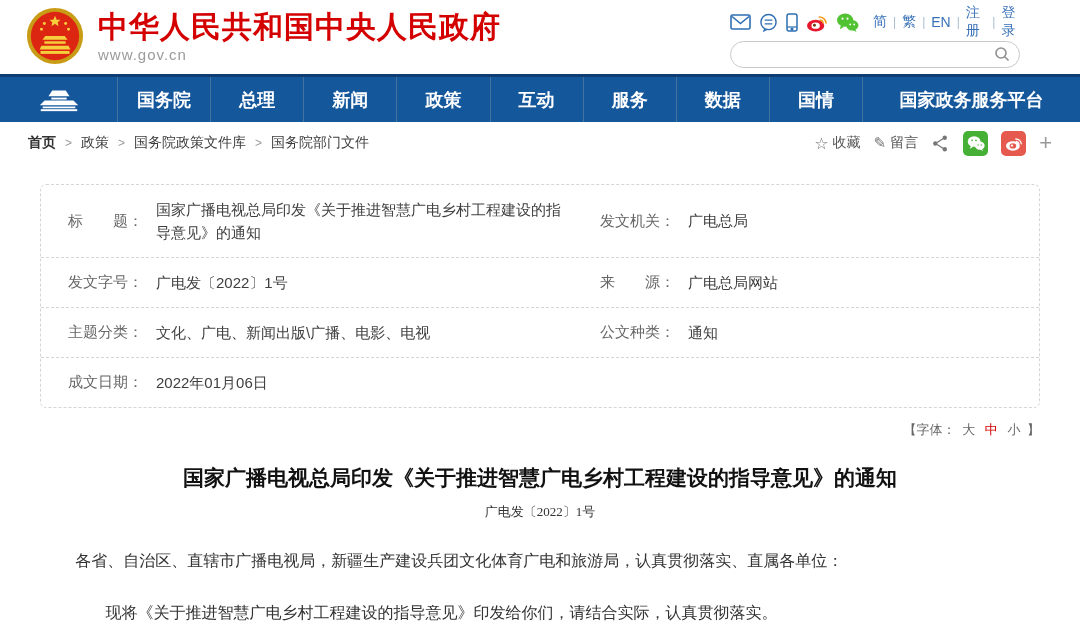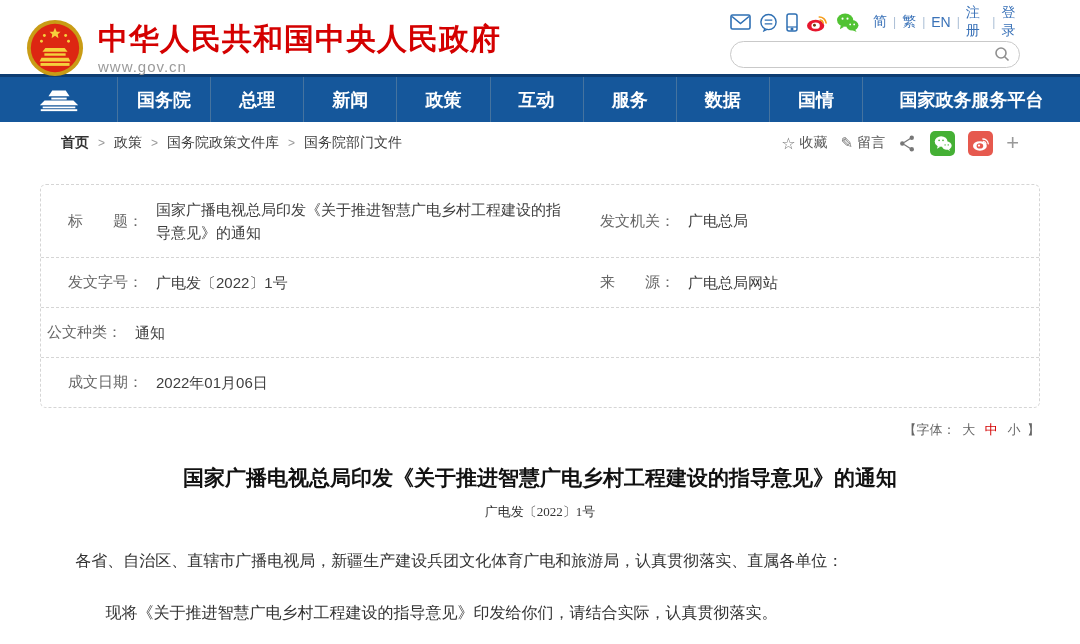--- a/index.html
+++ b/index.html
@@ -1,21 +1,21 @@
 <!DOCTYPE html>
 <html><head>
 <meta charset="utf-8">
 <style>
   * { margin:0; padding:0; box-sizing:border-box; }
   html,body { width:1080px; height:644px; overflow:hidden; background:#fff;
     font-family:"Liberation Sans","DejaVu Sans",sans-serif; }
 
   
   .header { position:relative; height:74px; background:#fff; }
-  .logo-area { position:absolute; left:26px; top:19px; display:flex; align-items:center; cursor:pointer; }
+  .logo-area { position:absolute; left:26px; top:7px; display:flex; align-items:center; cursor:pointer; }
   .emblem { width:58px; height:58px; }
   .site-text { margin-left:14px; }
   .site-title { font-size:30px; font-weight:bold; color:#d40000; letter-spacing:1px; line-height:1.1; }
   .site-url { font-size:15px; color:#9b9b9b; margin-top:3px; letter-spacing:1px; }
   .header-right { position:absolute; right:58px; top:10px; width:292px; }
   .top-links { display:flex; align-items:center; gap:8px; height:24px; }
   .top-links .ico { display:inline-flex; align-items:center; cursor:pointer; }
   .lang-links { display:flex; align-items:center; gap:6px; margin-left:6px; font-size:14px; }
   .lang-links a { color:#3a72b8; text-decoration:none; cursor:pointer; }
   .lang-sep { color:#a9bdd4; font-size:12px; }
@@ -26,21 +26,21 @@
   .search-btn { position:absolute; right:8px; top:4px; cursor:pointer; }
 
   
   .nav { display:flex; height:48px; background:#15579b; border-top:3px solid #0d3d72; }
   .nav-item { display:flex; align-items:center; justify-content:center; color:#fff;
     font-size:18px; font-weight:bold; cursor:pointer; flex:1; border-left:1px solid #45739f; }
   .nav-home { width:117px; flex:0 0 117px; border-left:none; }
   .nav-last { flex:0 0 218px; }
 
   
-  .crumb-bar { display:flex; align-items:center; height:42px; padding:0 61px; font-size:14px; color:#3c3c3c; }
+  .crumb-bar { display:flex; align-items:center; height:42px; padding:0 28px; font-size:14px; color:#3c3c3c; }
   .crumb { cursor:pointer; }
   .crumb.first { font-weight:bold; color:#333; }
   .crumb-sep { color:#999; margin:0 9px; font-size:12px; }
   .crumb-actions { margin-left:auto; display:flex; align-items:center; gap:13px; color:#555; }
   .act { display:flex; align-items:center; gap:4px; cursor:pointer; font-size:14px; }
   .glyph-star { font-size:16px; color:#777; }
   .glyph-pencil { font-size:15px; color:#777; }
   .badge { width:25px; height:25px; border-radius:5px; display:flex; align-items:center; justify-content:center; cursor:pointer; }
   .badge.wechat { background:#45b035; }
   .badge.weibo  { background:#e6594e; }
@@ -252,20 +252,24 @@
     <div class="doc-cell">
       <span class="doc-label">发文字号：</span>
       <span class="doc-value">广电发〔2022〕1号</span>
     </div>
     <div class="doc-cell right">
       <span class="doc-label">来　　源：</span>
       <span class="doc-value">广电总局网站</span>
     </div>
   </div>
   <div class="doc-row">
+    <div class="doc-cell">
+      <span class="doc-label">主题分类：</span>
+      <span class="doc-value">文化、广电、新闻出版\广播、电影、电视</span>
+    </div>
     <div class="doc-cell right">
       <span class="doc-label">公文种类：</span>
       <span class="doc-value">通知</span>
     </div>
   </div>
   <div class="doc-row">
     <div class="doc-cell">
       <span class="doc-label">成文日期：</span>
       <span class="doc-value">2022年01月06日</span>
     </div>

